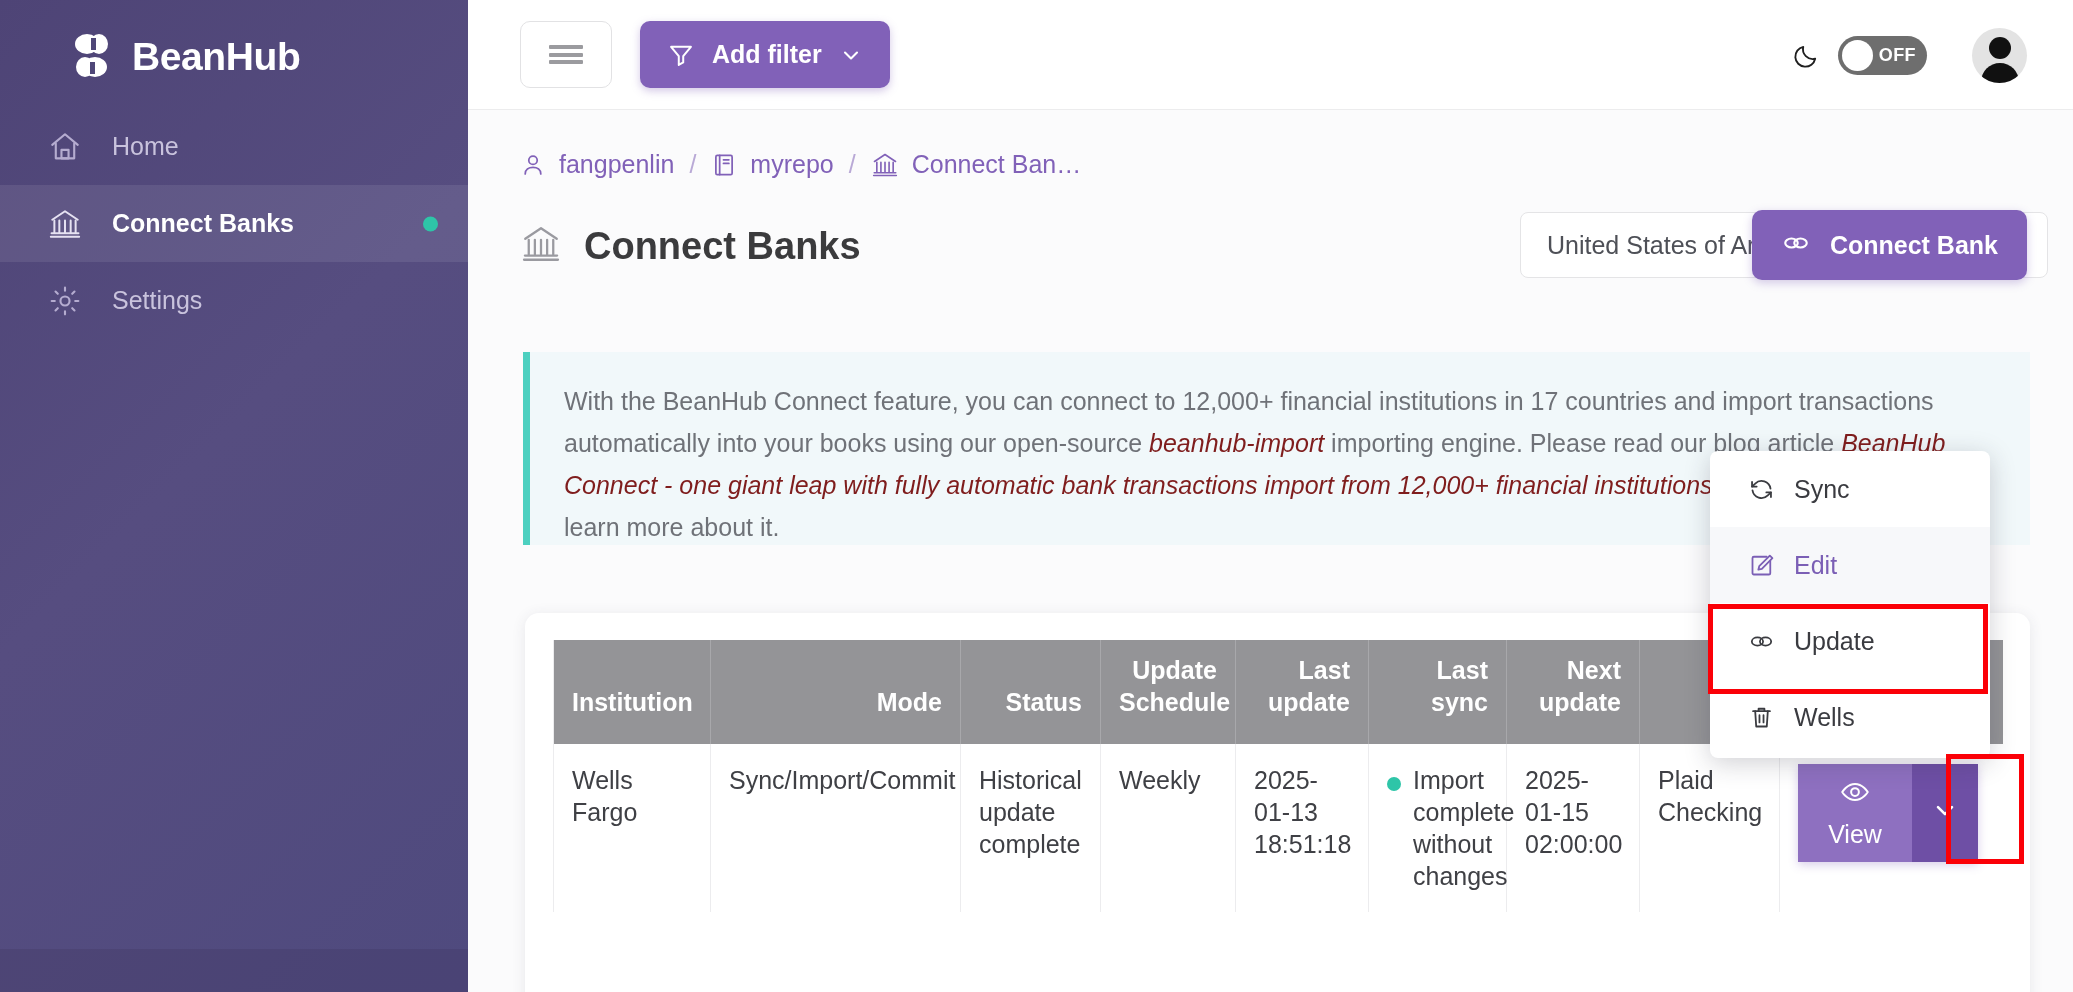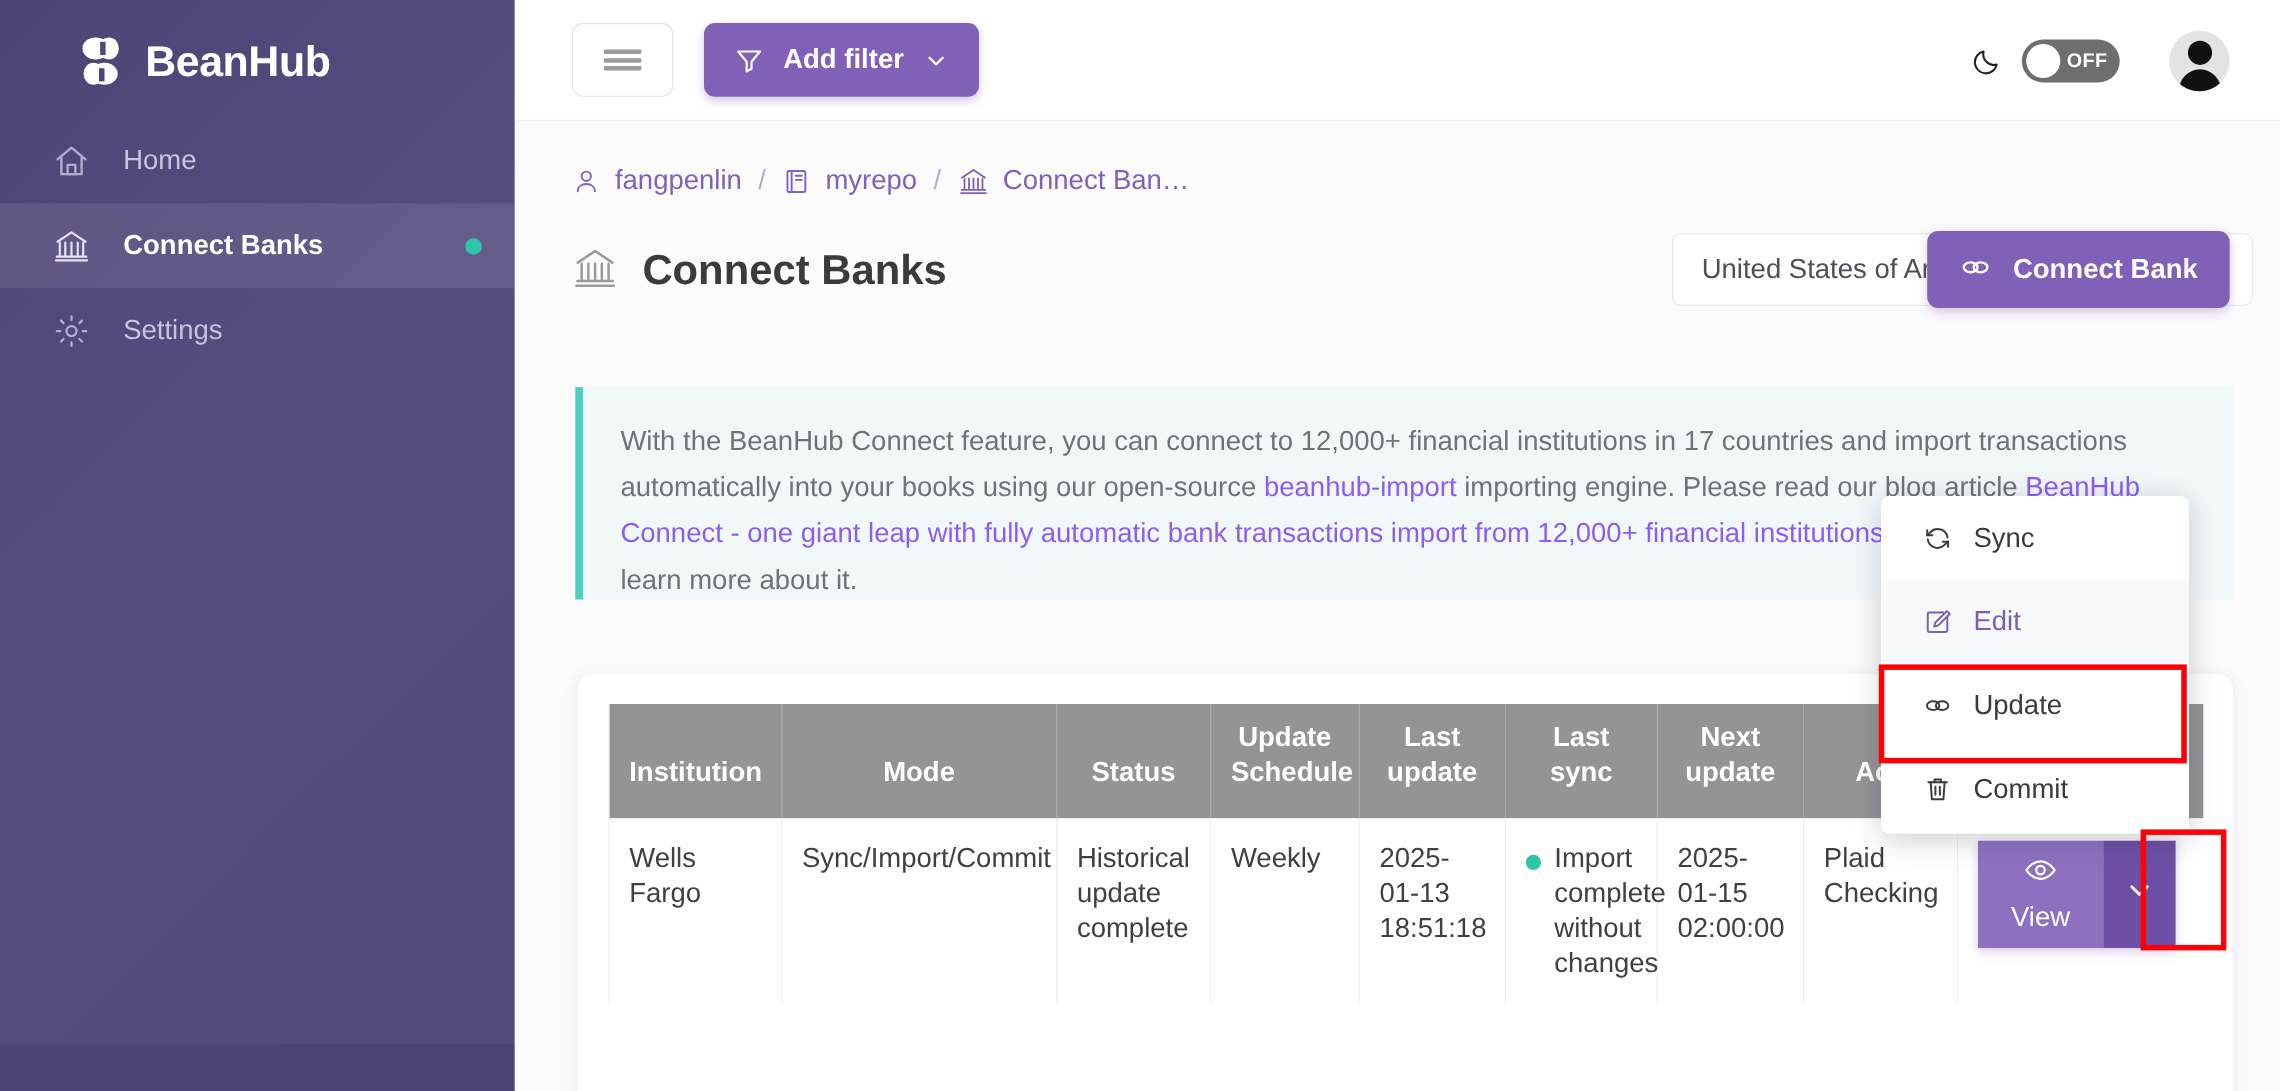--- a/index.html
+++ b/index.html
@@ -147,38 +147,38 @@
 
   
   .banner {
     position: absolute; left: 523px; top: 352px; width: 1507px; height: 193px;
     background: #f1f8fa; border-left: 7px solid #4dd0c0;
   }
   .banner-text {
     padding: 28px 34px 0 34px; font-size: 25px; line-height: 1.68;
     color: #6f7278;
   }
-  .banner-text a { color: #8b5cf6; text-decoration: none; cursor: pointer; }
+  .banner-text a { color: #7f1d1d; text-decoration: none; cursor: pointer; font-style: italic; }
 
   
   .table-card {
     position: absolute; left: 525px; top: 613px; width: 1505px; height: 400px;
     background: #ffffff; border-radius: 14px;
     box-shadow: 0 2px 14px rgba(60,60,80,0.10);
   }
   .table-scroll {
     position: absolute; left: 28px; top: 27px; width: 1450px; height: 272px;
     overflow: hidden;
   }
   table.conn {
     border-collapse: collapse; table-layout: fixed; width: 1480px;
   }
   table.conn th {
     background: #949497; color: #ffffff; font-size: 25px; font-weight: 700;
-    text-align: center; vertical-align: bottom;
+    text-align: right; vertical-align: bottom;
     padding: 14px 18px 26px 18px; height: 98px;
     border-right: 1px solid #a8a8ab; line-height: 1.28; margin-top: 32px;
   }
   table.conn td {
     font-size: 25px; color: #3f4045; vertical-align: top; line-height: 1.28;
     padding: 20px 18px 22px 18px; height: 170px;
     border-right: 1px solid #ececee; border-bottom: 1px solid #ececee;
     background: #ffffff;
   }
   table.conn td:first-child, table.conn th:first-child { border-left: 1px solid #ececee; }
@@ -491,20 +491,20 @@
     </div>
     <div class="dd-item">
       <span>
         <svg width="27" height="27" viewBox="0 0 24 24" fill="none" stroke="#3a3b40" stroke-width="1.6" stroke-linecap="round" stroke-linejoin="round">
           <path d="M4.5 6.4h15"></path>
             <path d="M9.4 6.4V4.2h5.2v2.2"></path>
           <path d="M6.4 6.4 7.3 20h9.4l.9-13.6"></path>
             <path d="M10.2 10v6.4M13.8 10v6.4"></path>
         </svg>
       </span>
-      <span class="dd-label">Commit</span>
+      <span class="dd-label">Wells</span>
     </div>
   </div>
 
   <div class="redbox" id="redbox-edit"></div>
   <div class="redbox" id="redbox-caret"></div>
 
 </div>
 
 </body></html>

